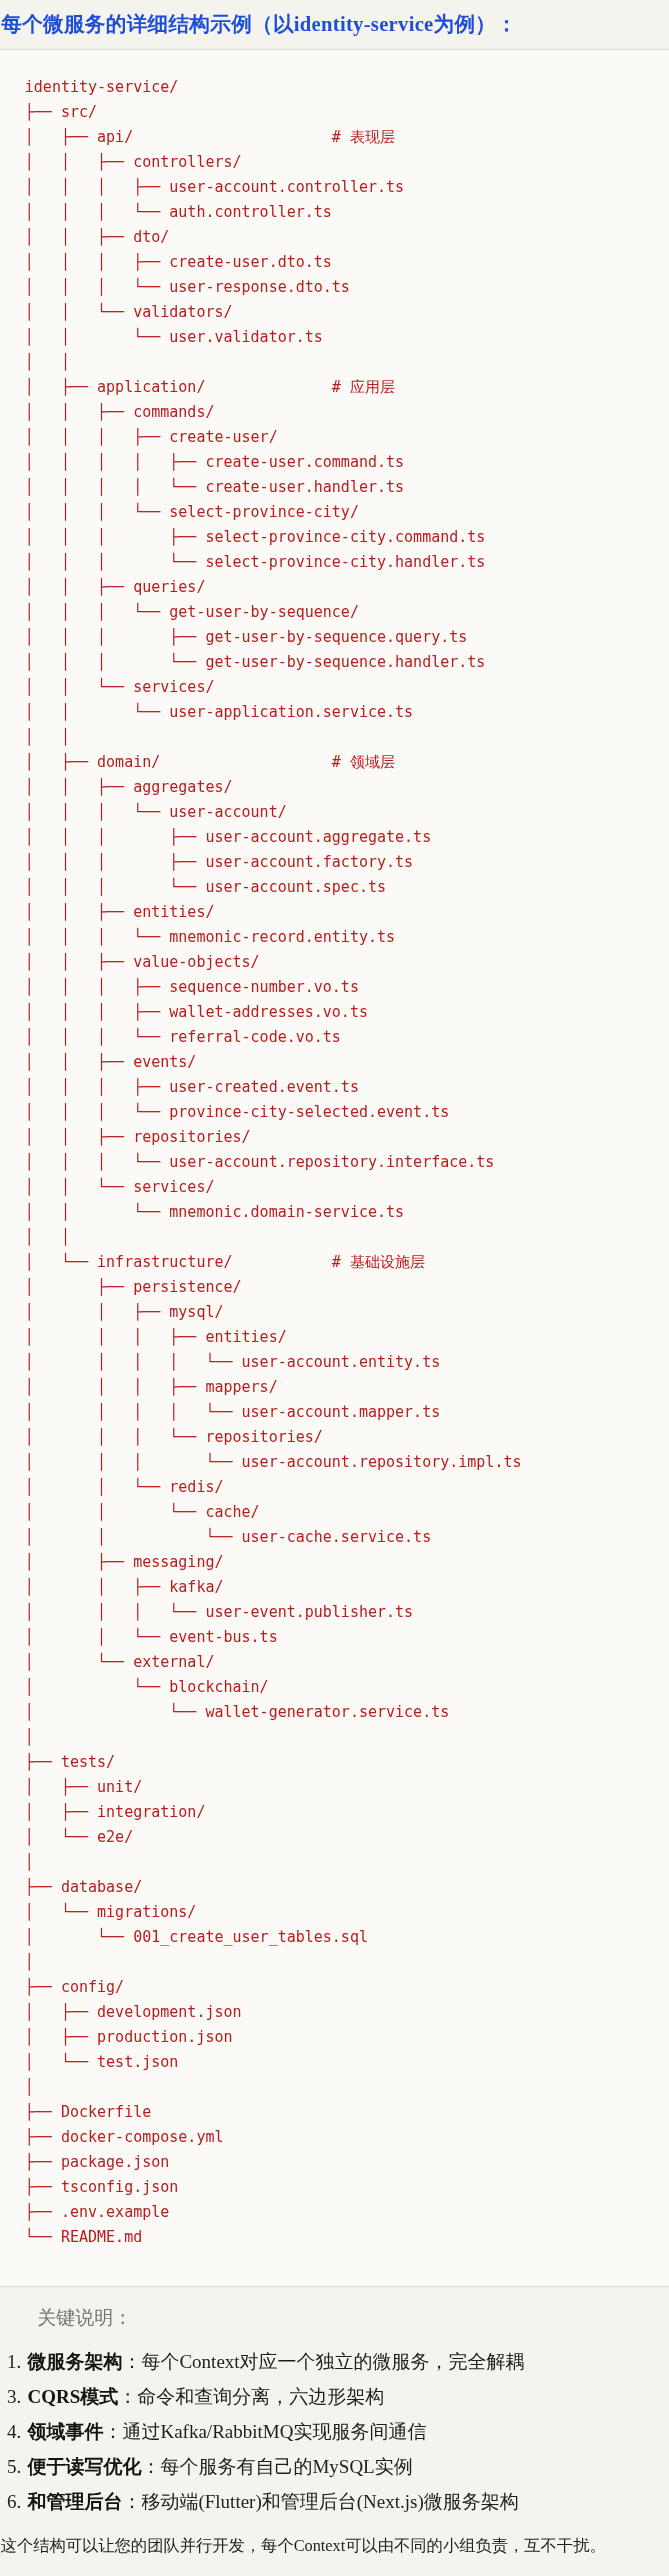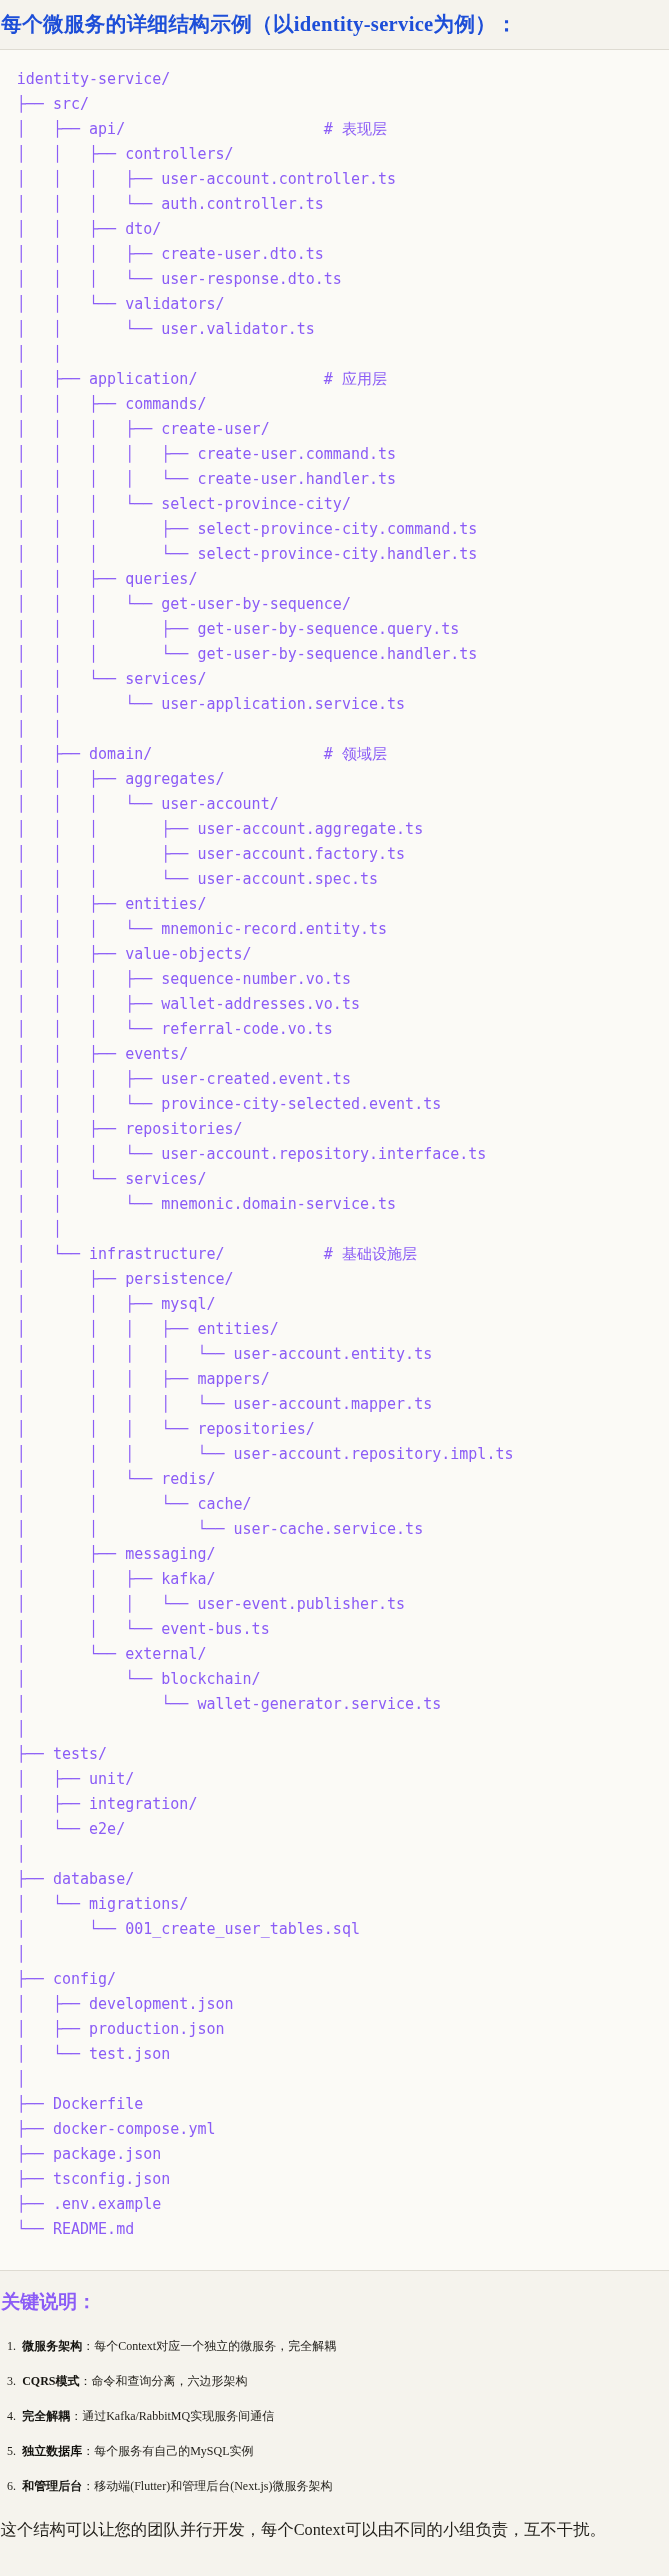--- a/index.html
+++ b/index.html
@@ -25,41 +25,42 @@
     color: #1d4ed8;
     letter-spacing: 0.3px;
   }
   .code-block {
     background: #fbfaf6;
     border-top: 0.6px solid #dedbd2;
     border-bottom: 0.6px solid #dedbd2;
     padding: 8.8px 6.3px 20.6px 8.8px;
   }
   .file-tree {
-    margin: 8px;
+    margin: 16px;
     font-family: "DejaVu Sans Mono", monospace;
     font-size: 15px;
     line-height: 25px;
-    color: #8b5cf6;
+    color: #b91c1c;
     white-space: pre;
   }
   .notes {
     padding: 0 5px 0 0;
   }
   .notes-heading {
     margin: 19px 0 0 1.3px;
     font-size: 19px;
     line-height: 24px;
-    font-weight: bold;
-    color: #8b5cf6;
+    font-weight: normal;
+    color: #737373;
+    padding-left: 36px;
   }
   .note-item {
     margin: 11px 0 0 0;
     padding-left: 6.9px;
-    font-size: 12px;
+    font-size: 19px;
     line-height: 24px;
   }
   .note-item:first-of-type {
     margin-top: 20px;
   }
   .note-num {
     display: inline-block;
     margin-right: 6.3px;
   }
   .note-label {
@@ -176,25 +177,25 @@
     <div class="note-item">
       <span class="note-num">1.</span><span class="note-label">微服务架构</span><span class="note-text">：每个Context对应一个独立的微服务，完全解耦</span>
     </div>
 
 
     <div class="note-item">
       <span class="note-num">3.</span><span class="note-label">CQRS模式</span><span class="note-text">：命令和查询分离，六边形架构</span>
     </div>
 
     <div class="note-item">
-      <span class="note-num">4.</span><span class="note-label">完全解耦</span><span class="note-text">：通过Kafka/RabbitMQ实现服务间通信</span>
-    </div>
-
-    <div class="note-item">
-      <span class="note-num">5.</span><span class="note-label">独立数据库</span><span class="note-text">：每个服务有自己的MySQL实例</span>
+      <span class="note-num">4.</span><span class="note-label">领域事件</span><span class="note-text">：通过Kafka/RabbitMQ实现服务间通信</span>
+    </div>
+
+    <div class="note-item">
+      <span class="note-num">5.</span><span class="note-label">便于读写优化</span><span class="note-text">：每个服务有自己的MySQL实例</span>
     </div>
 
     <div class="note-item">
       <span class="note-num">6.</span><span class="note-label">和管理后台</span><span class="note-text">：移动端(Flutter)和管理后台(Next.js)微服务架构</span>
     </div>
 
     <p class="note-footer">这个结构可以让您的团队并行开发，每个Context可以由不同的小组负责，互不干扰。</p>
 
   </div>
 

